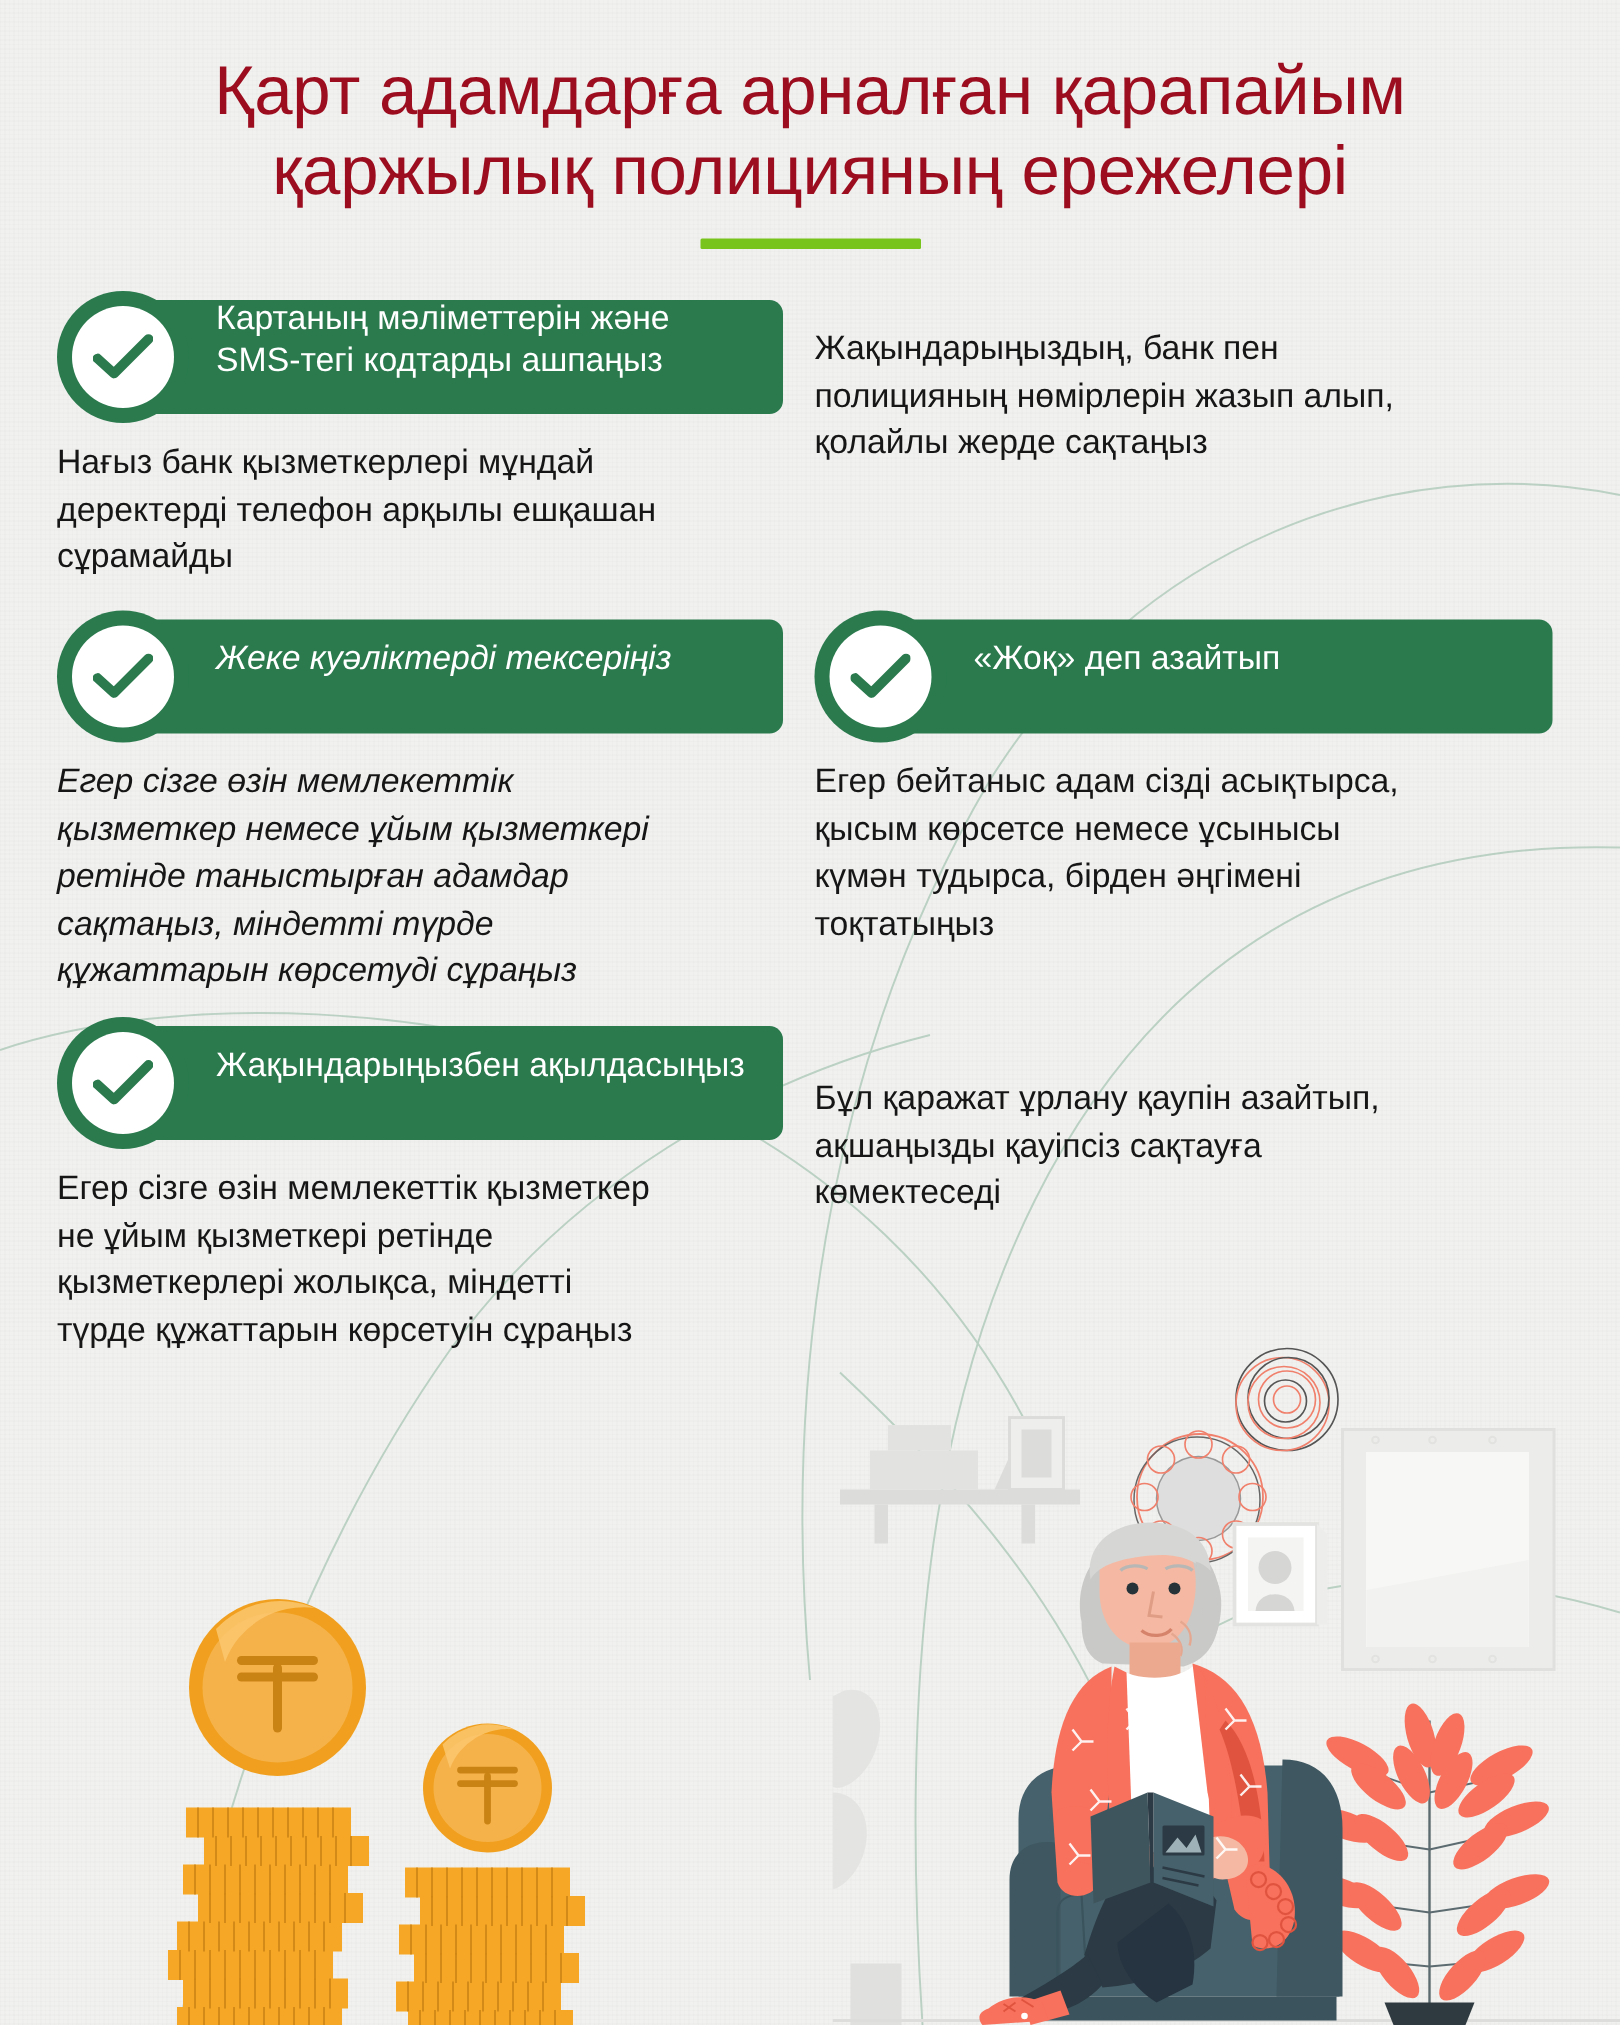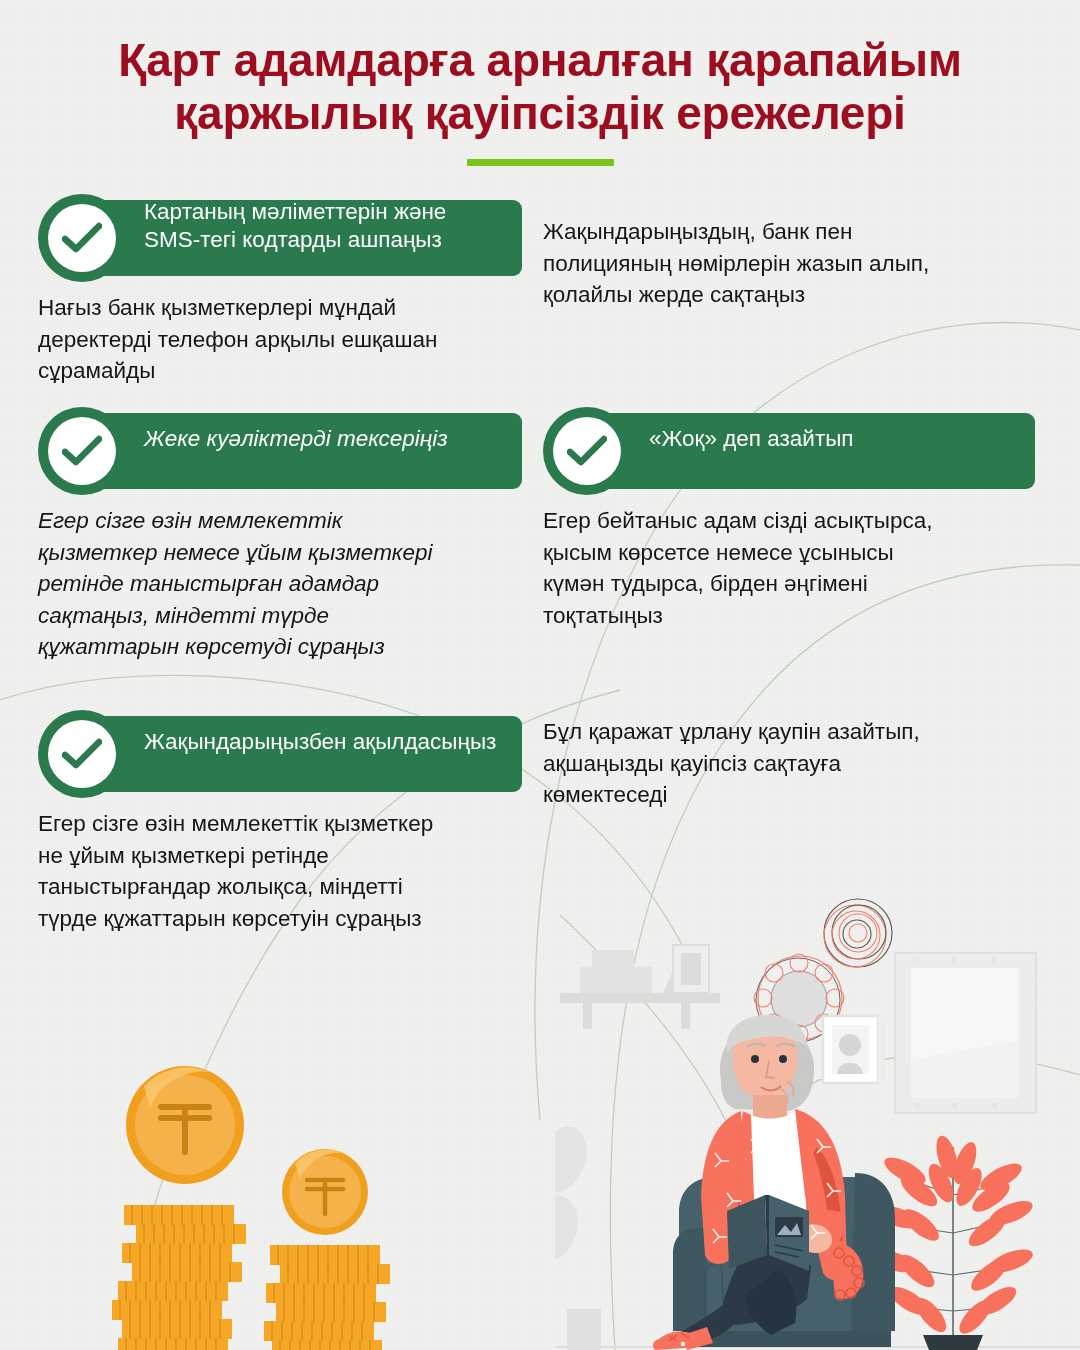--- a/index.html
+++ b/index.html
@@ -29,21 +29,21 @@
   .bg-curves { position:absolute; inset:0; pointer-events:none; }
 
   
   .title-wrap {
     position:absolute; top:34px; left:0; width:1080px;
     text-align:center;
   }
   .title {
     color:#9c0d1f;
     font-size:46px;
-    font-weight:bold;
+    font-weight:normal;
     line-height:1.16;
     letter-spacing:-.2px;
     padding:0 50px;
   }
   .title-rule {
     width:147px; height:7px;
     background:#78c41c;
     margin:18px auto 0;
     border-radius:1px;
   }
@@ -111,21 +111,21 @@
       <path d="M620 690 C 500 720, 380 790, 300 900 C 215 1020, 150 1180, 120 1350"></path>
       <path d="M0 700 C 120 660, 300 670, 430 720 C 560 775, 640 860, 690 960"></path>
       <path d="M560 915 C 640 990, 700 1060, 740 1150"></path>
       <path d="M1080 1075 C 960 1040, 870 1050, 800 1090"></path>
     </g>
   </svg>
 
   <div class="title-wrap">
     <div class="title">
       <span>Қарт адамдарға арналған қарапайым</span><br>
-      <span>қаржылық қауіпсіздік ережелері</span>
+      <span>қаржылық полицияның ережелері</span>
     </div>
     <div class="title-rule"></div>
   </div>
 
   <div class="card" style="left:38px; top:200px; width:484px;">
     <div class="card-head">
       <div class="card-bar"></div>
       <div class="card-badge">
         <div class="disc">
           <svg class="check-icon" width="40" height="32" viewBox="0 0 40 32">
@@ -165,33 +165,33 @@
           <svg class="check-icon" width="40" height="32" viewBox="0 0 40 32">
             <path d="M3 17 L14 27 L37 4" fill="none" stroke="#2a7a4e" stroke-width="6.5" stroke-linecap="round" stroke-linejoin="round"></path>
           </svg>
         </div>
       </div>
       <div class="card-title">«Жоқ» деп азайтып</div>
     </div>
     <div class="card-body">Егер бейтаныс адам сізді асықтырса, қысым көрсетсе немесе ұсынысы күмән тудырса, бірден әңгімені тоқтатыңыз</div>
   </div>
 
-  <div class="card" style="left:38px; top:716px; width:484px;">
+  <div class="card" style="left:38px; top:684px; width:484px;">
     <div class="card-head">
       <div class="card-bar"></div>
       <div class="card-badge">
         <div class="disc">
           <svg class="check-icon" width="40" height="32" viewBox="0 0 40 32">
             <path d="M3 17 L14 27 L37 4" fill="none" stroke="#2a7a4e" stroke-width="6.5" stroke-linecap="round" stroke-linejoin="round"></path>
           </svg>
         </div>
       </div>
       <div class="card-title">Жақындарыңызбен ақылдасыңыз</div>
     </div>
-    <div class="card-body">Егер сізге өзін мемлекеттік қызметкер не ұйым қызметкері ретінде таныстырғандар жолықса, міндетті түрде құжаттарын көрсетуін сұраңыз</div>
+    <div class="card-body">Егер сізге өзін мемлекеттік қызметкер не ұйым қызметкері ретінде қызметкерлері жолықса, міндетті түрде құжаттарын көрсетуін сұраңыз</div>
   </div>
 
   <div class="card" style="left:543px; top:700px; width:492px;">
     <div class="card-body">Бұл қаражат ұрлану қаупін азайтып, ақшаңызды қауіпсіз сақтауға көмектеседі</div>
   </div>
 
   <svg class="illus" style="left:555px; top:895px;" width="525" height="455" viewBox="0 0 525 455">
 
     <g>
       <rect x="5" y="98" width="160" height="10" fill="#dcdcda"></rect>

